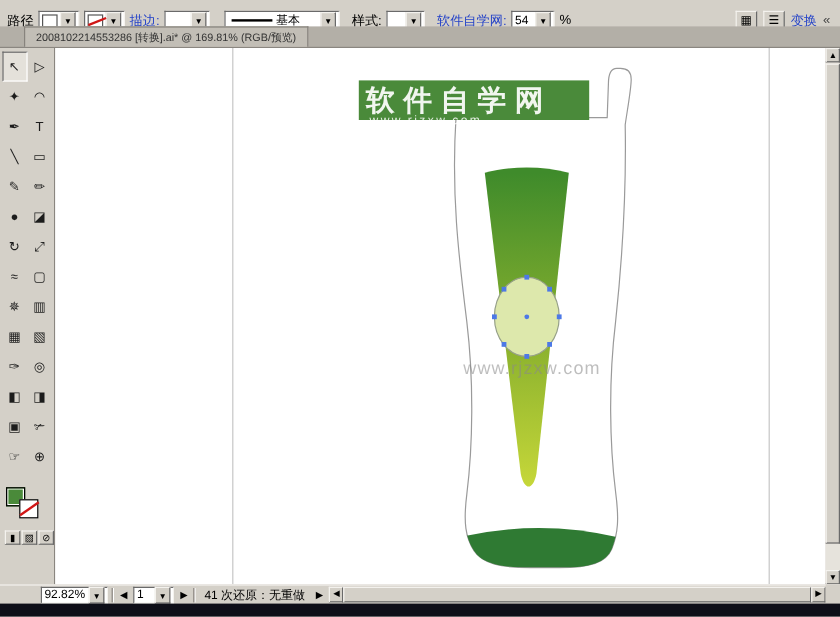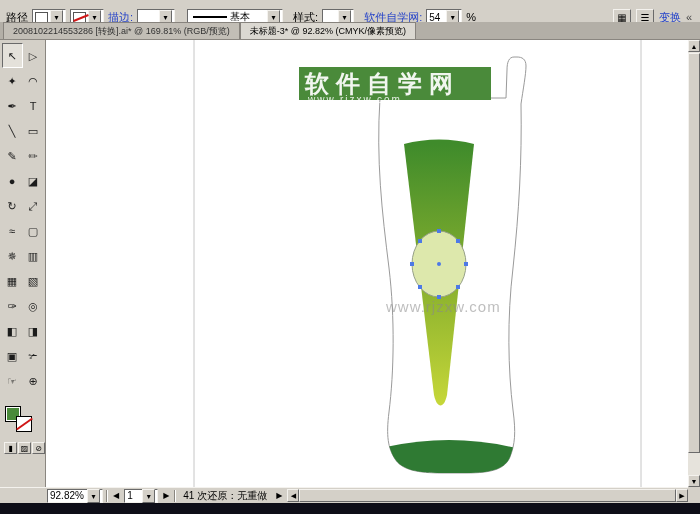--- a/index.html
+++ b/index.html
@@ -18,21 +18,21 @@
   .swatch-mini{width:13px;height:11px;background:#fff;border:1px solid #555;position:relative;}
   .swatch-mini.none:after{content:"";position:absolute;left:-1px;top:4px;width:16px;height:2px;
     background:#d01616;transform:rotate(-22deg);}
   .line-preview{display:inline-block;width:34px;height:2px;background:#000;margin:0 3px;}
   .icon-btn{width:18px;height:17px;background:var(--ui);border:1px solid;font-size:10px;line-height:15px;text-align:center;
     border-color:#f4f2ee #6a6a6a #6a6a6a #f4f2ee;cursor:pointer;}
   .obar-right{margin-left:auto;display:flex;align-items:center;gap:5px;padding-right:2px;}
 
   
   .tab-bar{position:absolute;left:0;top:22px;width:700px;height:18px;background:#b3afa7;
-    display:flex;align-items:flex-end;padding-left:3px;border-bottom:1px solid #8a8680;}
+    display:flex;align-items:flex-end;padding-left:20px;border-bottom:1px solid #8a8680;}
   .tab{height:17px;max-width:270px;padding:2px 9px 1px;font-size:9px;color:#333;white-space:nowrap;
     overflow:hidden;text-overflow:ellipsis;background:#c2beb6;border:1px solid #87837d;border-bottom:none;cursor:pointer;}
   .tab.active{background:#dbd8d1;color:#000;}
 
   
   .tools{position:absolute;left:0;top:40px;width:46px;height:447px;background:var(--ui);
     border-right:1px solid #8a8680;}
   #tools-grid{display:grid;grid-template-columns:21px 21px;justify-content:center;padding-top:3px;}
   .tool{height:25px;font-size:11px;line-height:25px;text-align:center;color:#1c1c1c;cursor:pointer;border:1px solid transparent;}
   .tool.active{background:#e4e1da;border-color:#6a6a6a #fff #fff #6a6a6a;}
@@ -51,21 +51,21 @@
   .canvas{position:absolute;left:46px;top:40px;width:642px;height:447px;background:#fff;overflow:hidden;text-align:center;}
 
   
   .vscroll{position:absolute;left:688px;top:40px;width:12px;height:447px;background:#e6e3dc;}
   .vs-btn{position:absolute;left:0;width:12px;height:12px;background:var(--ui);font-size:7px;line-height:11px;
     text-align:center;border:1px solid;border-color:#f4f2ee #6a6a6a #6a6a6a #f4f2ee;cursor:pointer;}
   .vs-thumb{position:absolute;left:0;top:13px;width:12px;height:400px;background:var(--ui);
     border:1px solid;border-color:#f4f2ee #6a6a6a #6a6a6a #f4f2ee;cursor:grab;}
 
   .status-bar{position:absolute;left:0;top:487px;width:700px;height:16px;background:var(--ui);
-    display:flex;align-items:center;padding-left:47px;gap:3px;font-size:10px;border-top:1px solid #f4f2ee;}
+    display:flex;align-items:center;padding-left:34px;gap:3px;font-size:10px;border-top:1px solid #f4f2ee;}
   .status-bar .combo{height:14px;}
   .sep{width:2px;height:12px;border-left:1px solid #8a8680;border-right:1px solid #fff;}
   .nav-arrow{font-size:8px;cursor:pointer;padding:0 2px;}
   .status-text{white-space:nowrap;padding:0 4px;text-align:center;}
   .popup-arrow{font-size:8px;cursor:pointer;padding:0 2px;}
   .hscroll{flex:1;height:13px;background:#e6e3dc;display:flex;align-items:stretch;margin-right:12px;}
   .hs-btn{width:12px;background:var(--ui);font-size:7px;line-height:12px;text-align:center;
     border:1px solid;border-color:#f4f2ee #6a6a6a #6a6a6a #f4f2ee;cursor:pointer;}
   .hs-thumb{flex:1;background:var(--ui);border:1px solid;border-color:#f4f2ee #6a6a6a #6a6a6a #f4f2ee;cursor:grab;}
   .corner{position:absolute;left:688px;top:487px;width:12px;height:16px;background:var(--ui);}
@@ -110,21 +110,20 @@
     <span class="obar-right">
       <span class="icon-btn">▦</span>
       <span class="icon-btn">☰</span>
       <span class="link">变换</span>
       <span style="color:#444;cursor:pointer;">«</span>
     </span>
   </div>
 
   <div class="tab-bar">
     <div class="tab">2008102214553286 [转换].ai* @ 169.81% (RGB/预览)</div>
-    <div class="tab active">未标题-3* @ 92.82% (CMYK/像素预览)</div>
   </div>
 
   <div class="tools">
     <div id="tools-grid">
         <div class="tool active">↖</div>
         <div class="tool">▷</div>
         <div class="tool">✦</div>
         <div class="tool">◠</div>
         <div class="tool">✒</div>
         <div class="tool">T</div>

